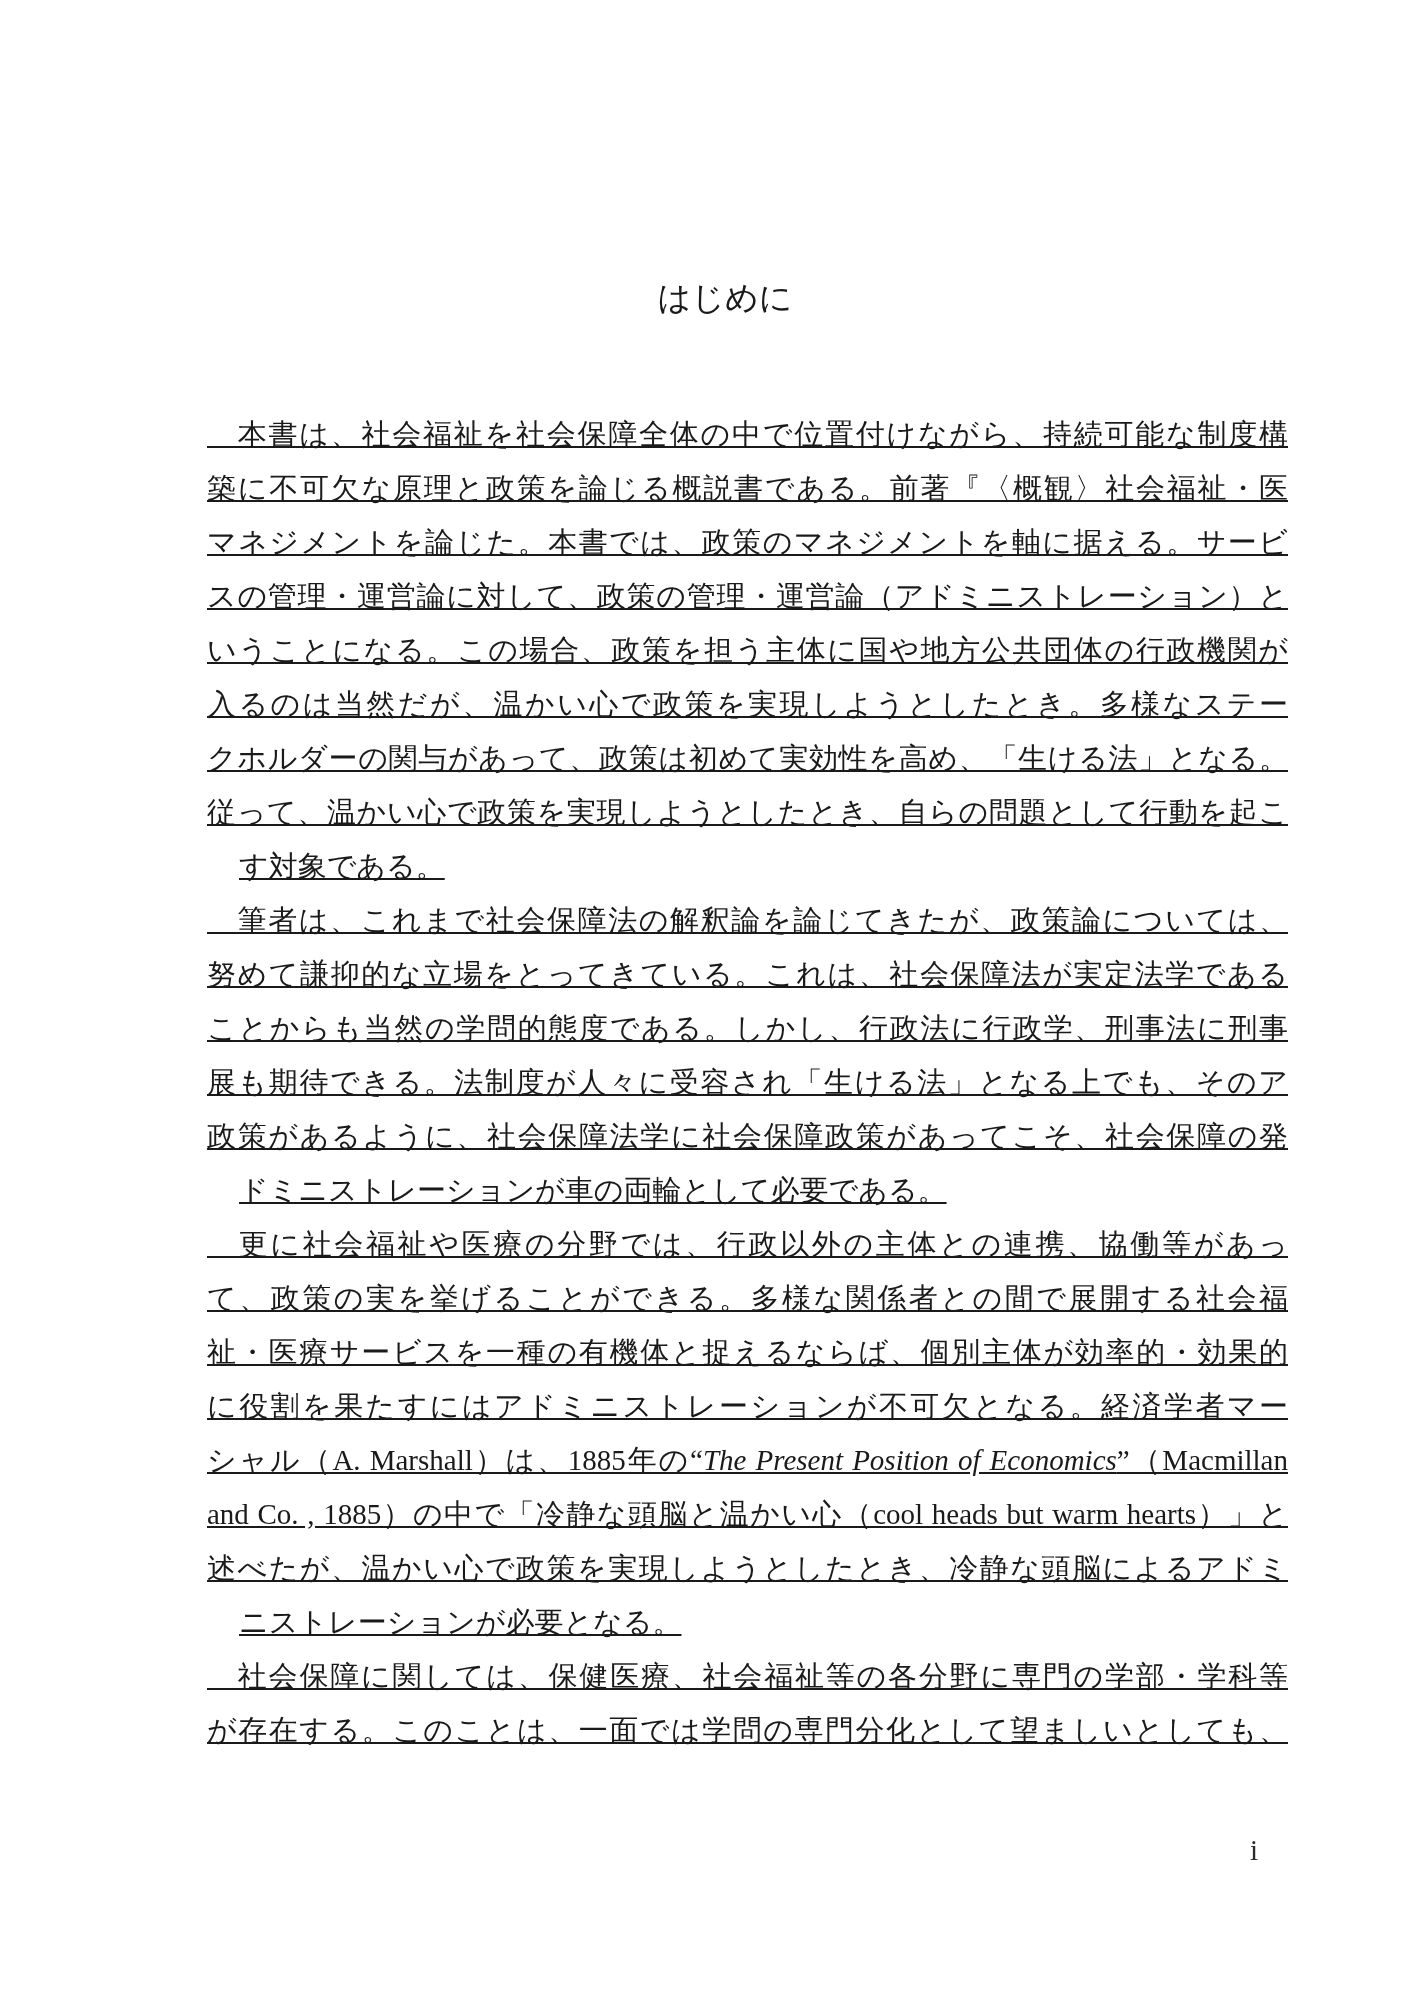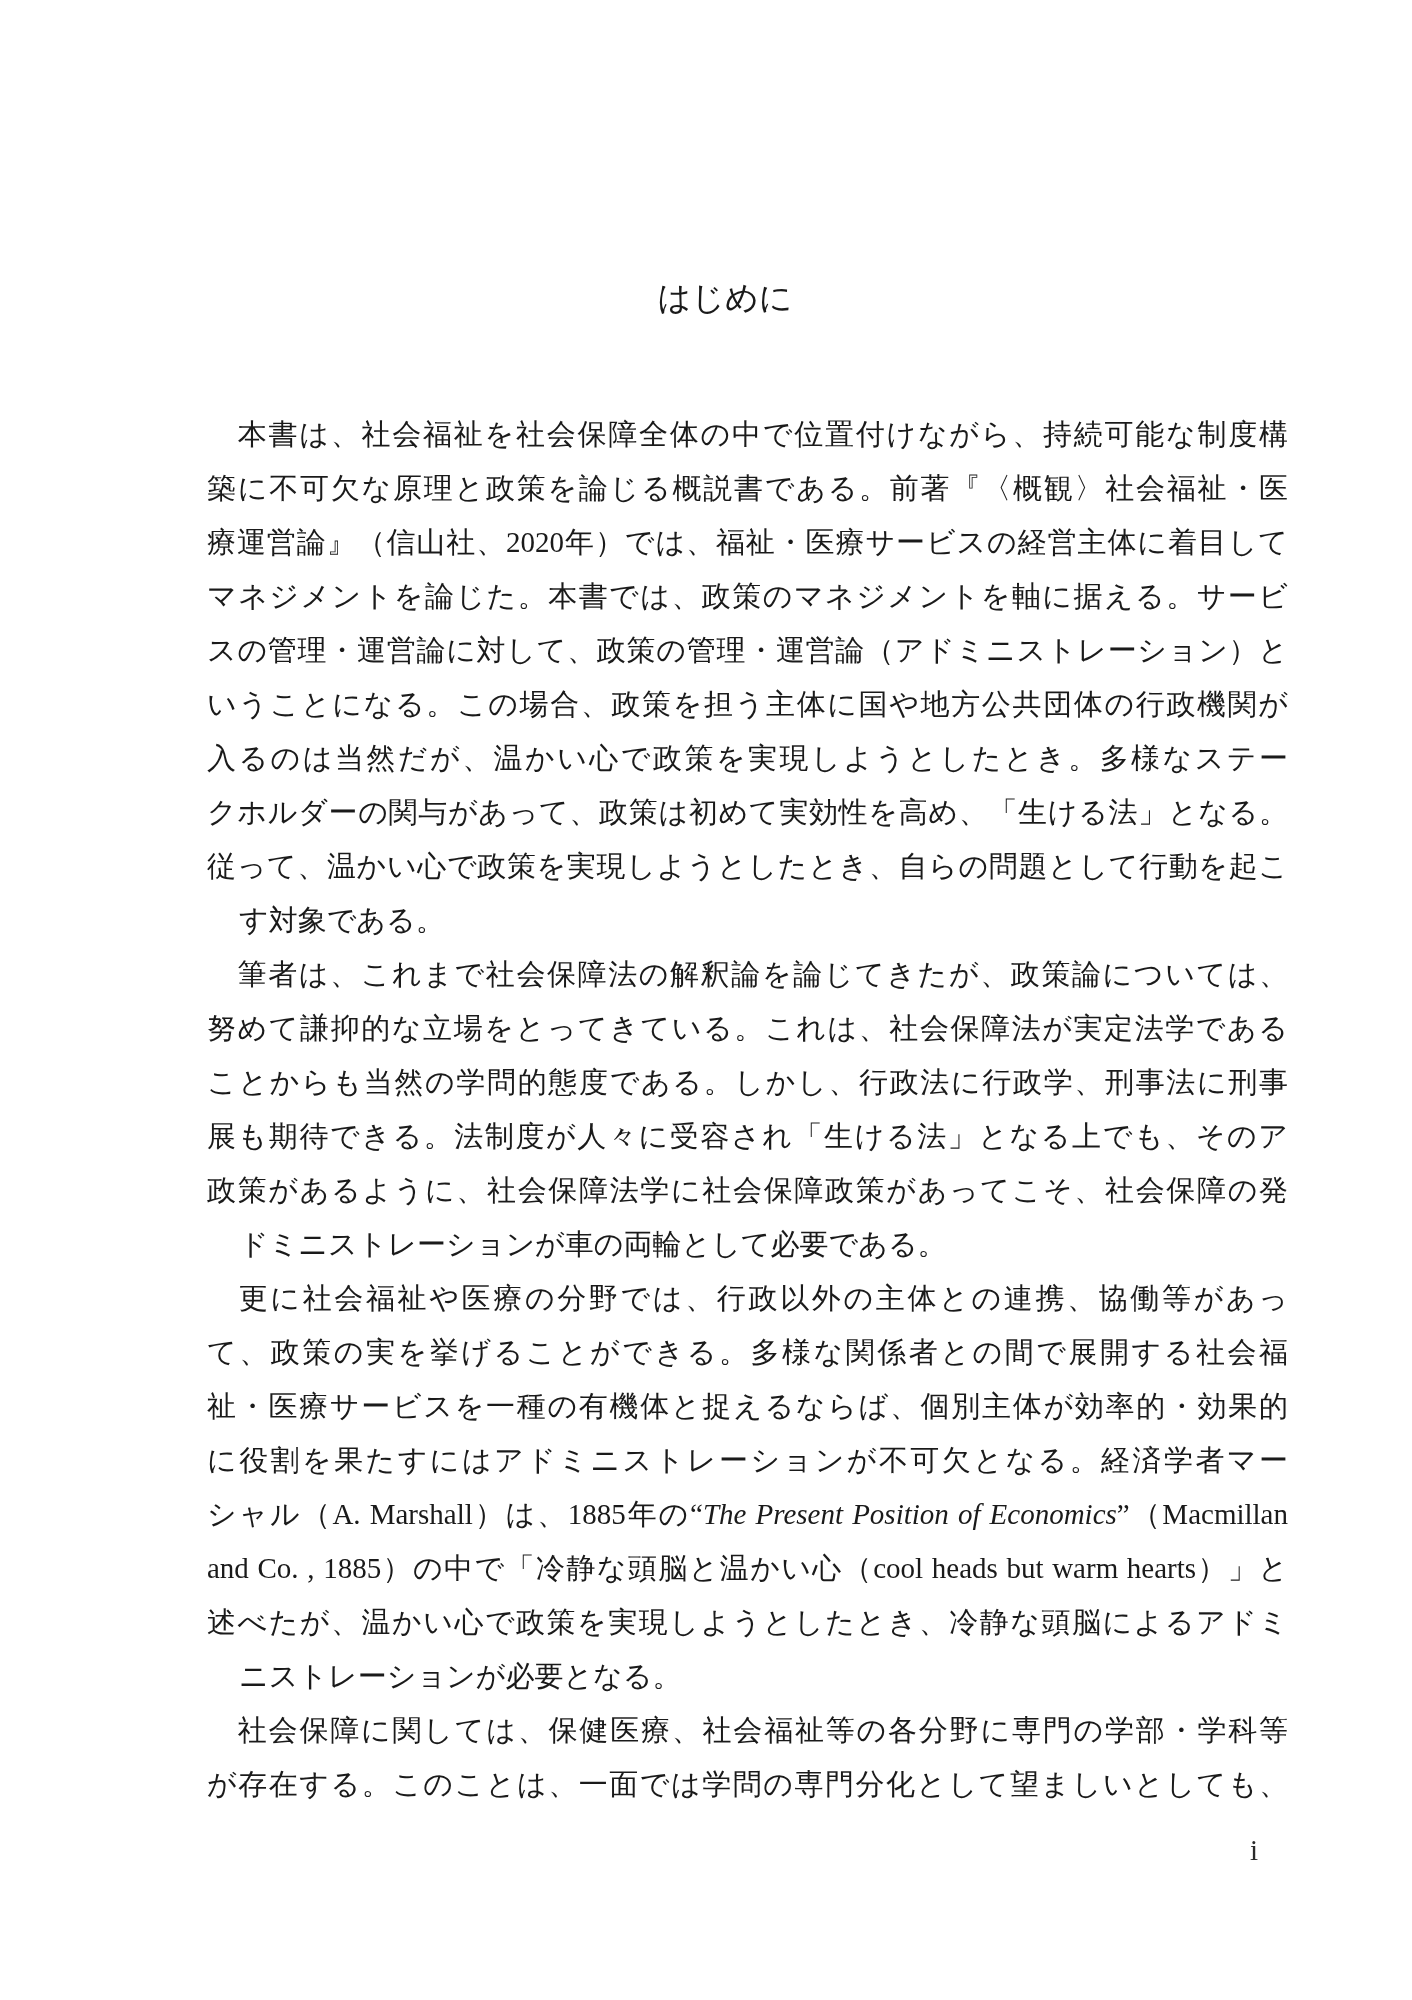--- a/index.html
+++ b/index.html
@@ -39,20 +39,21 @@
   }
   .paragraph {
     margin: 0;
     padding: 0;
   }
   .line {
     height: 54px;
     text-align: justify;
     text-align-last: justify;
     text-justify: inter-character;
+    text-decoration: underline;
   }
   .line.line-end {
     text-align-last: left;
     margin-left: 32px;
   }
   .italic {
     font-style: italic;
   }
   .page-number {
     position: absolute;
@@ -65,21 +66,20 @@
 </style>
 </head>
 <body>
 
 <div class="page">
   <h1 class="title">はじめに</h1>
   <main class="body-text" id="body-root">
       <div class="paragraph">
         <div class="line">　本書は、社会福祉を社会保障全体の中で位置付けながら、持続可能な制度構</div>
         <div class="line">築に不可欠な原理と政策を論じる概説書である。前著『〈概観〉社会福祉・医</div>
-        <div class="line">療運営論』（信山社、2020年）では、福祉・医療サービスの経営主体に着目して</div>
         <div class="line">マネジメントを論じた。本書では、政策のマネジメントを軸に据える。サービ</div>
         <div class="line">スの管理・運営論に対して、政策の管理・運営論（アドミニストレーション）と</div>
         <div class="line">いうことになる。この場合、政策を担う主体に国や地方公共団体の行政機関が</div>
         <div class="line">入るのは当然だが、温かい心で政策を実現しようとしたとき。多様なステー</div>
         <div class="line">クホルダーの関与があって、政策は初めて実効性を高め、「生ける法」となる。</div>
         <div class="line">従って、温かい心で政策を実現しようとしたとき、自らの問題として行動を起こ</div>
         <div class="line line-end">す対象である。</div>
       </div>
       <div class="paragraph">
         <div class="line">　筆者は、これまで社会保障法の解釈論を論じてきたが、政策論については、</div>

